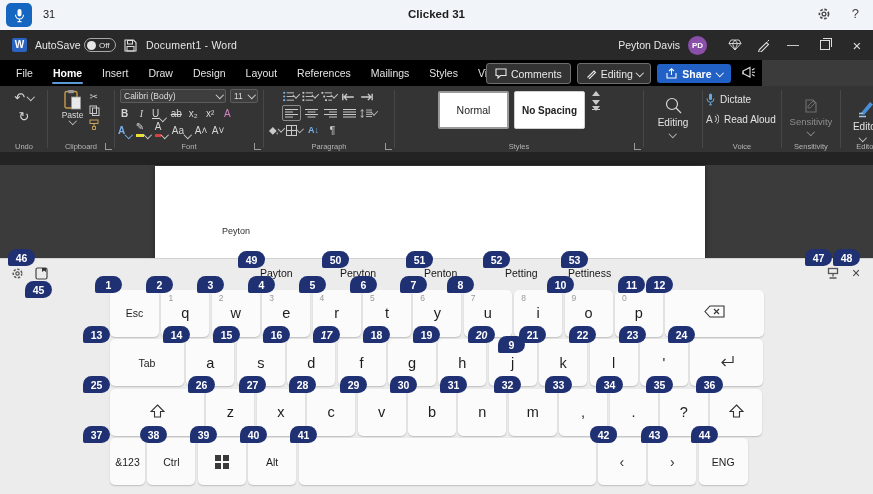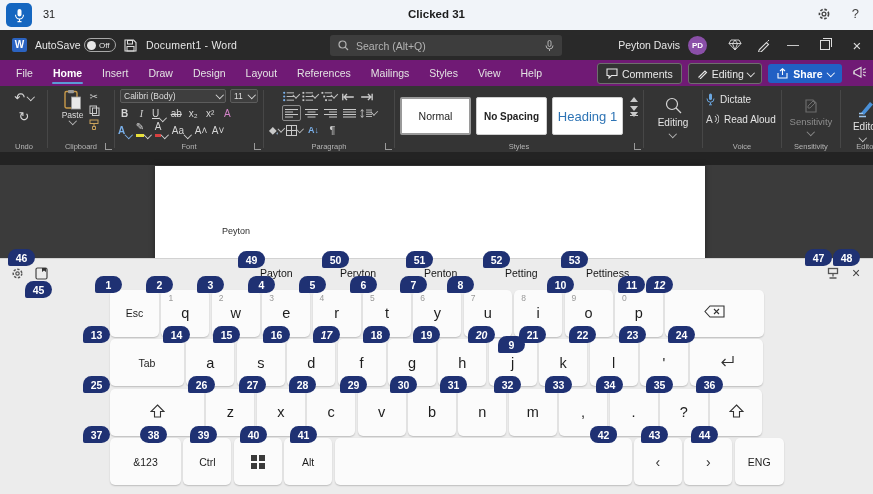--- a/index.html
+++ b/index.html
@@ -29,21 +29,21 @@
   .searchbox span{font-size:10.5px;margin-left:7px;flex:1}
   .tb-right{position:absolute;right:0;top:0;height:30px;display:flex;align-items:center}
   .username{font-size:10.5px;margin-right:8px}
   .avatar{width:19px;height:19px;border-radius:50%;background:#8a4fa8;color:#fff;font-size:8px;font-weight:bold;display:flex;align-items:center;justify-content:center;margin-right:14px}
   .tbico{width:28px;height:30px;display:flex;align-items:center;justify-content:center;color:#ddd}
   .winbtn{width:32px;height:30px;display:flex;align-items:center;justify-content:center;color:#ddd;font-size:12px}
   .restore{width:8px;height:8px;border:1px solid #ddd;position:relative;background:#292929}
   .restore::before{content:"";position:absolute;left:2px;top:-3px;width:8px;height:8px;border:1px solid #ddd;border-left:none;border-bottom:none}
 
   
-  .tabsbar{position:absolute;left:0;top:60px;width:873px;height:26px;background:#701a75}
+  .tabsbar{position:absolute;left:0;top:60px;width:762px;height:26px;background:#000000}
   #tabs{display:flex;height:26px;align-items:center;padding-left:6px}
   .tab{padding:0 10px;height:26px;display:flex;align-items:center;position:relative;color:#e3e3e3;font-size:10.5px}
   .tab.active{font-weight:bold;color:#fff}
   .tab.active::after{content:"";position:absolute;left:9px;right:9px;bottom:2px;height:2.5px;background:#5b9bd5;border-radius:2px}
   .tabs-right{position:absolute;right:6px;top:3px;display:flex;align-items:center;gap:6px}
   .pillbtn{height:19px;border:1px solid #6e6e6e;border-radius:3px;background:#333;display:flex;align-items:center;gap:4px;padding:0 8px;color:#e8e8e8;font-size:10.5px}
   .sharebtn{height:19px;border-radius:3px;background:#2160c4;display:flex;align-items:center;gap:5px;padding:0 9px;color:#fff;font-size:10.5px;font-weight:bold}
   .chev{width:4.5px;height:4.5px;border-right:1.2px solid currentColor;border-bottom:1.2px solid currentColor;transform:rotate(45deg);display:inline-block;margin-top:-2px}
 
   
@@ -120,31 +120,20 @@
       <span class="togglelabel">Off</span>
     </div>
     <span class="saveico">
       <svg width="13" height="13" viewBox="0 0 13 13">
           <path d="M1 1 h8.5 L12 3.5 V12 H1 Z" fill="none" stroke="#ddd" stroke-width="1.1"></path>
           <rect x="3.5" y="1.5" width="5" height="3.5" fill="none" stroke="#ddd" stroke-width="1"></rect>
           <rect x="3" y="7.5" width="7" height="4.5" fill="none" stroke="#ddd" stroke-width="1"></rect>
         </svg>
     </span>
     <span class="doctitle">Document1  -  Word</span>
-    <div class="searchbox">
-      <svg width="11" height="11" viewBox="0 0 11 11">
-          <circle cx="4.5" cy="4.5" r="3.5" fill="none" stroke="#b3b3b3" stroke-width="1.2"></circle>
-          <path d="M7.2 7.2 L10 10" stroke="#b3b3b3" stroke-width="1.2"></path>
-        </svg>
-      <span>Search (Alt+Q)</span>
-      <svg width="9" height="12" viewBox="0 0 9 12">
-          <rect x="3" y="0.5" width="3" height="6" rx="1.5" fill="none" stroke="#b3b3b3"></rect>
-          <path d="M1 5.5 a3.5 3.5 0 0 0 7 0 M4.5 9 v2" stroke="#b3b3b3" fill="none"></path>
-        </svg>
-    </div>
     <div class="tb-right">
       <span class="username">Peyton Davis</span>
       <span class="avatar">PD</span>
       <span class="tbico">
         <svg width="14" height="12" viewBox="0 0 14 12">
             <path d="M3 1 h8 L13 4.5 L7 11 L1 4.5 Z M1 4.5 h12 M7 11 L4.5 4.5 L7 1 L9.5 4.5 Z" fill="none" stroke="#ddd" stroke-width="0.9"></path>
           </svg>
       </span>
       <span class="tbico">
         <svg width="13" height="13" viewBox="0 0 13 13">
@@ -397,29 +386,26 @@
           </span>
         <span class="pico" style="color:#7ab0ea;font-size:9px;font-weight:bold">A↓</span>
         <span class="pico" style="font-size:11px">¶</span>
       </div>
       <div class="glabel">Paragraph</div>
       <span class="launch"></span>
     </div>
     <div class="gsep"></div>
 
     <div class="rg" style="width:248px">
-      <div style="display:flex;gap:5px;margin-top:8px;align-items:center">
+      <div style="display:flex;gap:5px;margin-top:2px;align-items:center">
         <div class="stylecard sel">
             <span style="font-size:10.5px;color:#222">Normal</span>
           </div>
         <div class="stylecard">
             <span style="font-size:10px;color:#222;font-weight:bold">No Spacing</span>
-          </div>
-        <div class="stylecard">
-            <span style="font-size:13px;color:#2e74b5">Heading 1</span>
           </div>
         <div style="display:flex;flex-direction:column;gap:4px;align-items:center;margin-left:2px">
           <span class="tri up"></span>
           <span class="tri dn"></span>
           <span style="border-top:1.5px solid #c9c9c9;padding-top:1px"><span class="tri dn"></span></span>
         </div>
       </div>
       <div class="glabel">Styles</div>
       <span class="launch"></span>
     </div>
@@ -496,21 +482,21 @@
         <svg width="13" height="14" viewBox="0 0 13 14">
             <rect x="1" y="2" width="11" height="11" rx="1.5" fill="none" stroke="#444" stroke-width="1.2"></rect>
             <path d="M7 2 v4 l2 -1.4 2 1.4 V2" fill="#333"></path>
           </svg>
       </span>
       <div id="sugs">
           <span class="sug" style="left: 260px;">Payton</span>
           <span class="sug" style="left: 340px;">Peryton</span>
           <span class="sug" style="left: 424px;">Penton</span>
           <span class="sug" style="left: 505px;">Petting</span>
-          <span class="sug" style="left: 586px;">Pettiness</span>
+          <span class="sug" style="left: 568px;">Pettiness</span>
         </div>
       <span class="ktico" style="left:824px">
         <svg width="14" height="13" viewBox="0 0 14 13">
             <rect x="2.5" y="1.5" width="9" height="5" fill="none" stroke="#555" stroke-width="1.3"></rect>
             <path d="M7 6.5 v3 M3.5 11 h7" stroke="#555" stroke-width="1.3"></path>
           </svg>
       </span>
       <span class="ktico" style="left:847px;font-size:14px;color:#444">×</span>
     </div>
     <div id="keys">
@@ -642,21 +628,21 @@
           <div class="key" style="width: 48px;">
             <span>?</span>
           </div>
           <div class="key" style="width: 52px;">
             <span><svg width="15" height="14" viewBox="0 0 15 14">
                 <path d="M7.5 1 L14 7.5 H10.5 V13 H4.5 V7.5 H1 Z" fill="none" stroke="#333" stroke-width="1.1"></path>
               </svg></span>
           </div>
         </div>
         <div class="krow">
-          <div class="key ksmall" style="width: 71px;">
+          <div class="key ksmall" style="width: 35px;">
             <span>&amp;123</span>
           </div>
           <div class="key ksmall" style="width: 48px;">
             <span>Ctrl</span>
           </div>
           <div class="key" style="width: 48px;">
             <span>
               <span class="winlogo">
                 <i></i>
                 <i></i>
@@ -689,21 +675,21 @@
       <div class="badge" style="left: 146px; top: 276px;">2</div>
       <div class="badge" style="left: 197px; top: 276px;">3</div>
       <div class="badge" style="left: 248px; top: 276px;">4</div>
       <div class="badge" style="left: 299px; top: 276px;">5</div>
       <div class="badge" style="left: 350px; top: 276px;">6</div>
       <div class="badge" style="left: 400px; top: 276px;">7</div>
       <div class="badge" style="left: 447px; top: 276px;">8</div>
       <div class="badge" style="left: 498px; top: 336px;">9</div>
       <div class="badge" style="left: 547px; top: 276px;">10</div>
       <div class="badge" style="left: 618px; top: 276px;">11</div>
-      <div class="badge" style="left: 646px; top: 276px; font-style: italic;">12</div>
+      <div class="badge" style="left: 646px; top: 276px;">12</div>
       <div class="badge" style="left: 83px; top: 326px;">13</div>
       <div class="badge" style="left: 163px; top: 326px;">14</div>
       <div class="badge" style="left: 213px; top: 326px;">15</div>
       <div class="badge" style="left: 263px; top: 326px;">16</div>
       <div class="badge" style="left: 313px; top: 326px; font-style: italic;">17</div>
       <div class="badge" style="left: 363px; top: 326px;">18</div>
       <div class="badge" style="left: 413px; top: 326px;">19</div>
       <div class="badge" style="left: 468px; top: 326px; font-style: italic;">20</div>
       <div class="badge" style="left: 519px; top: 326px;">21</div>
       <div class="badge" style="left: 569px; top: 326px;">22</div>

